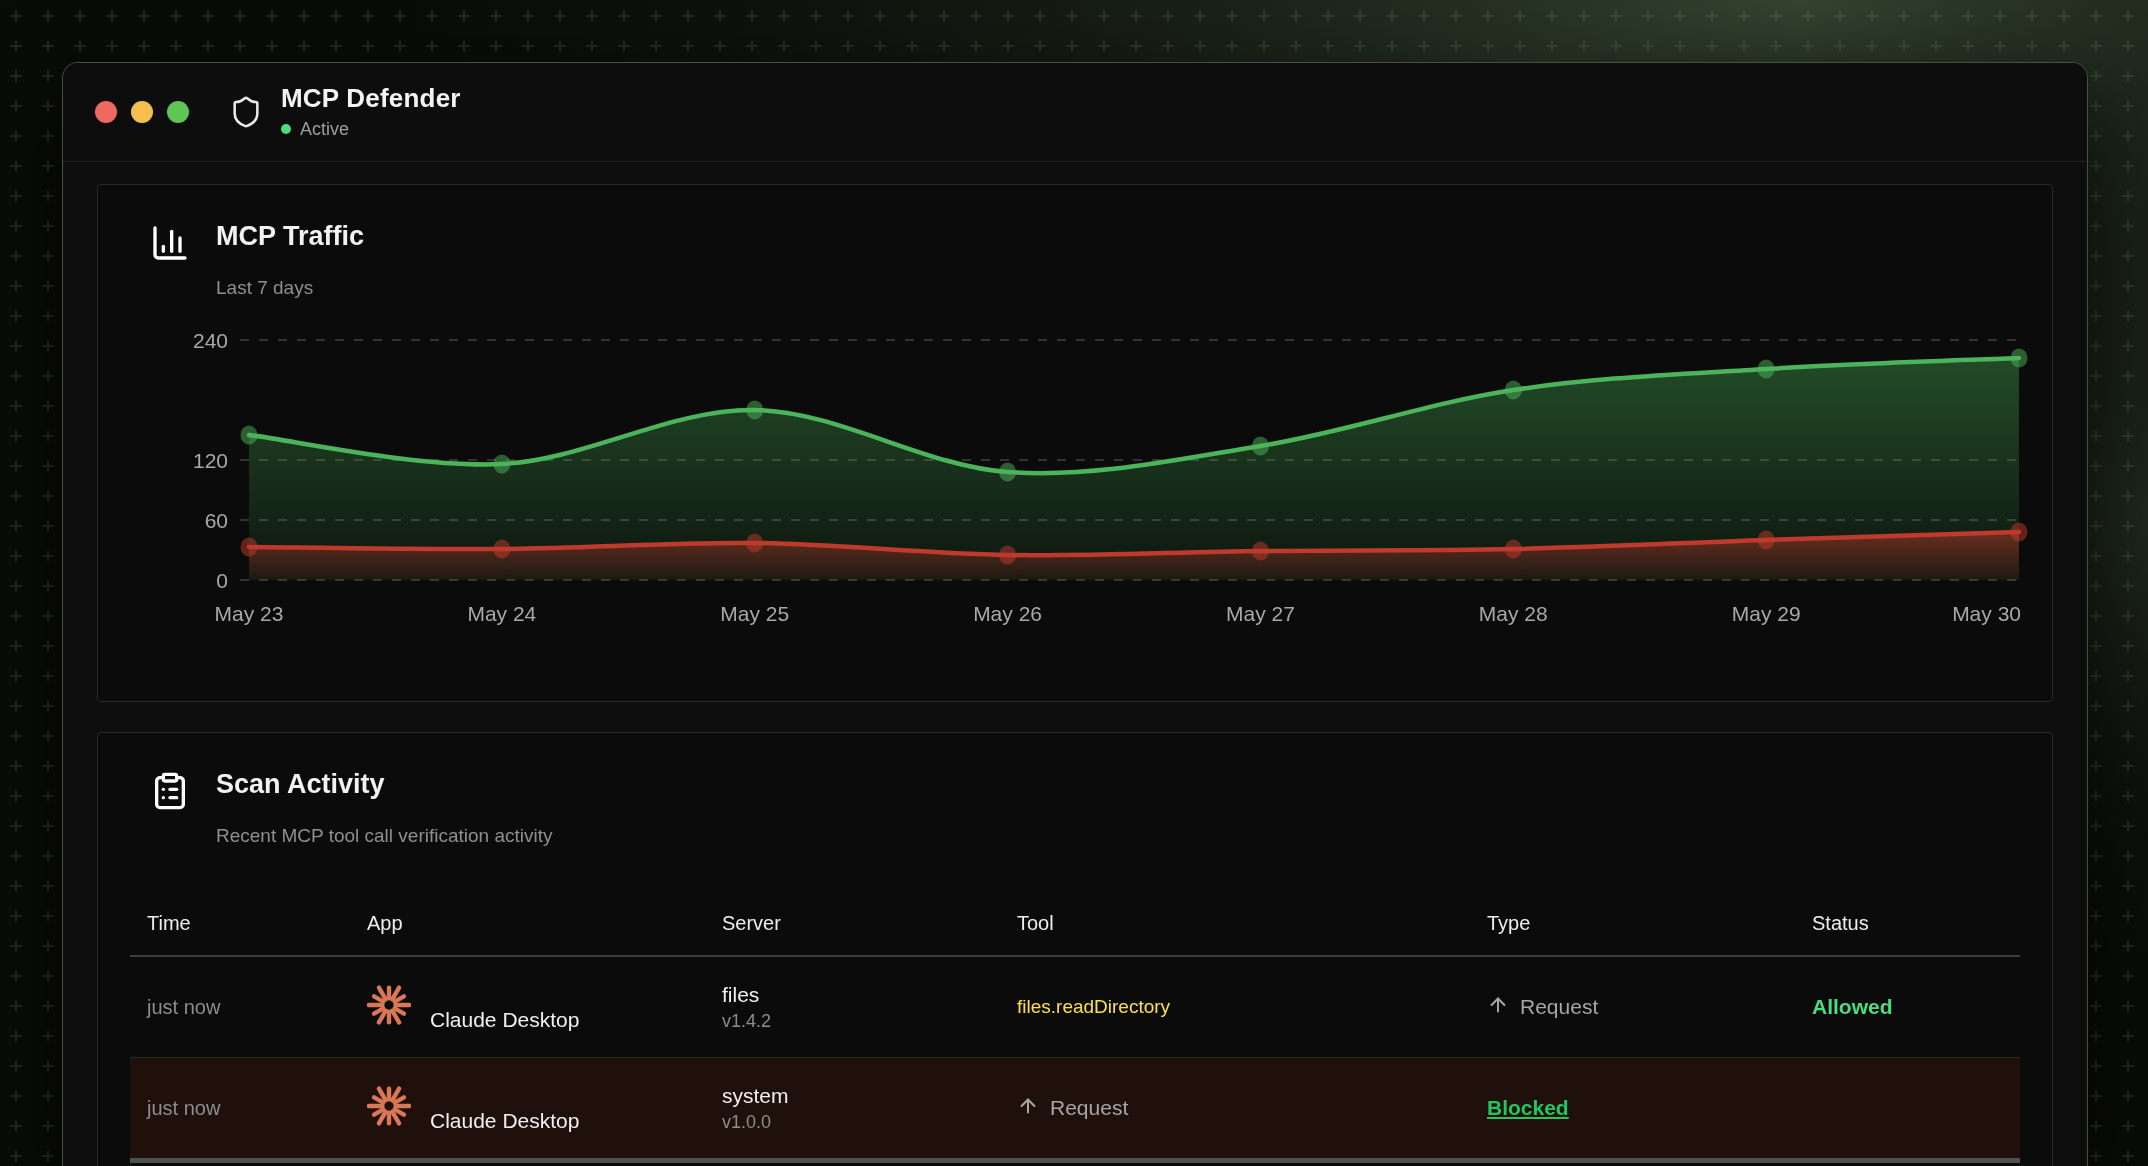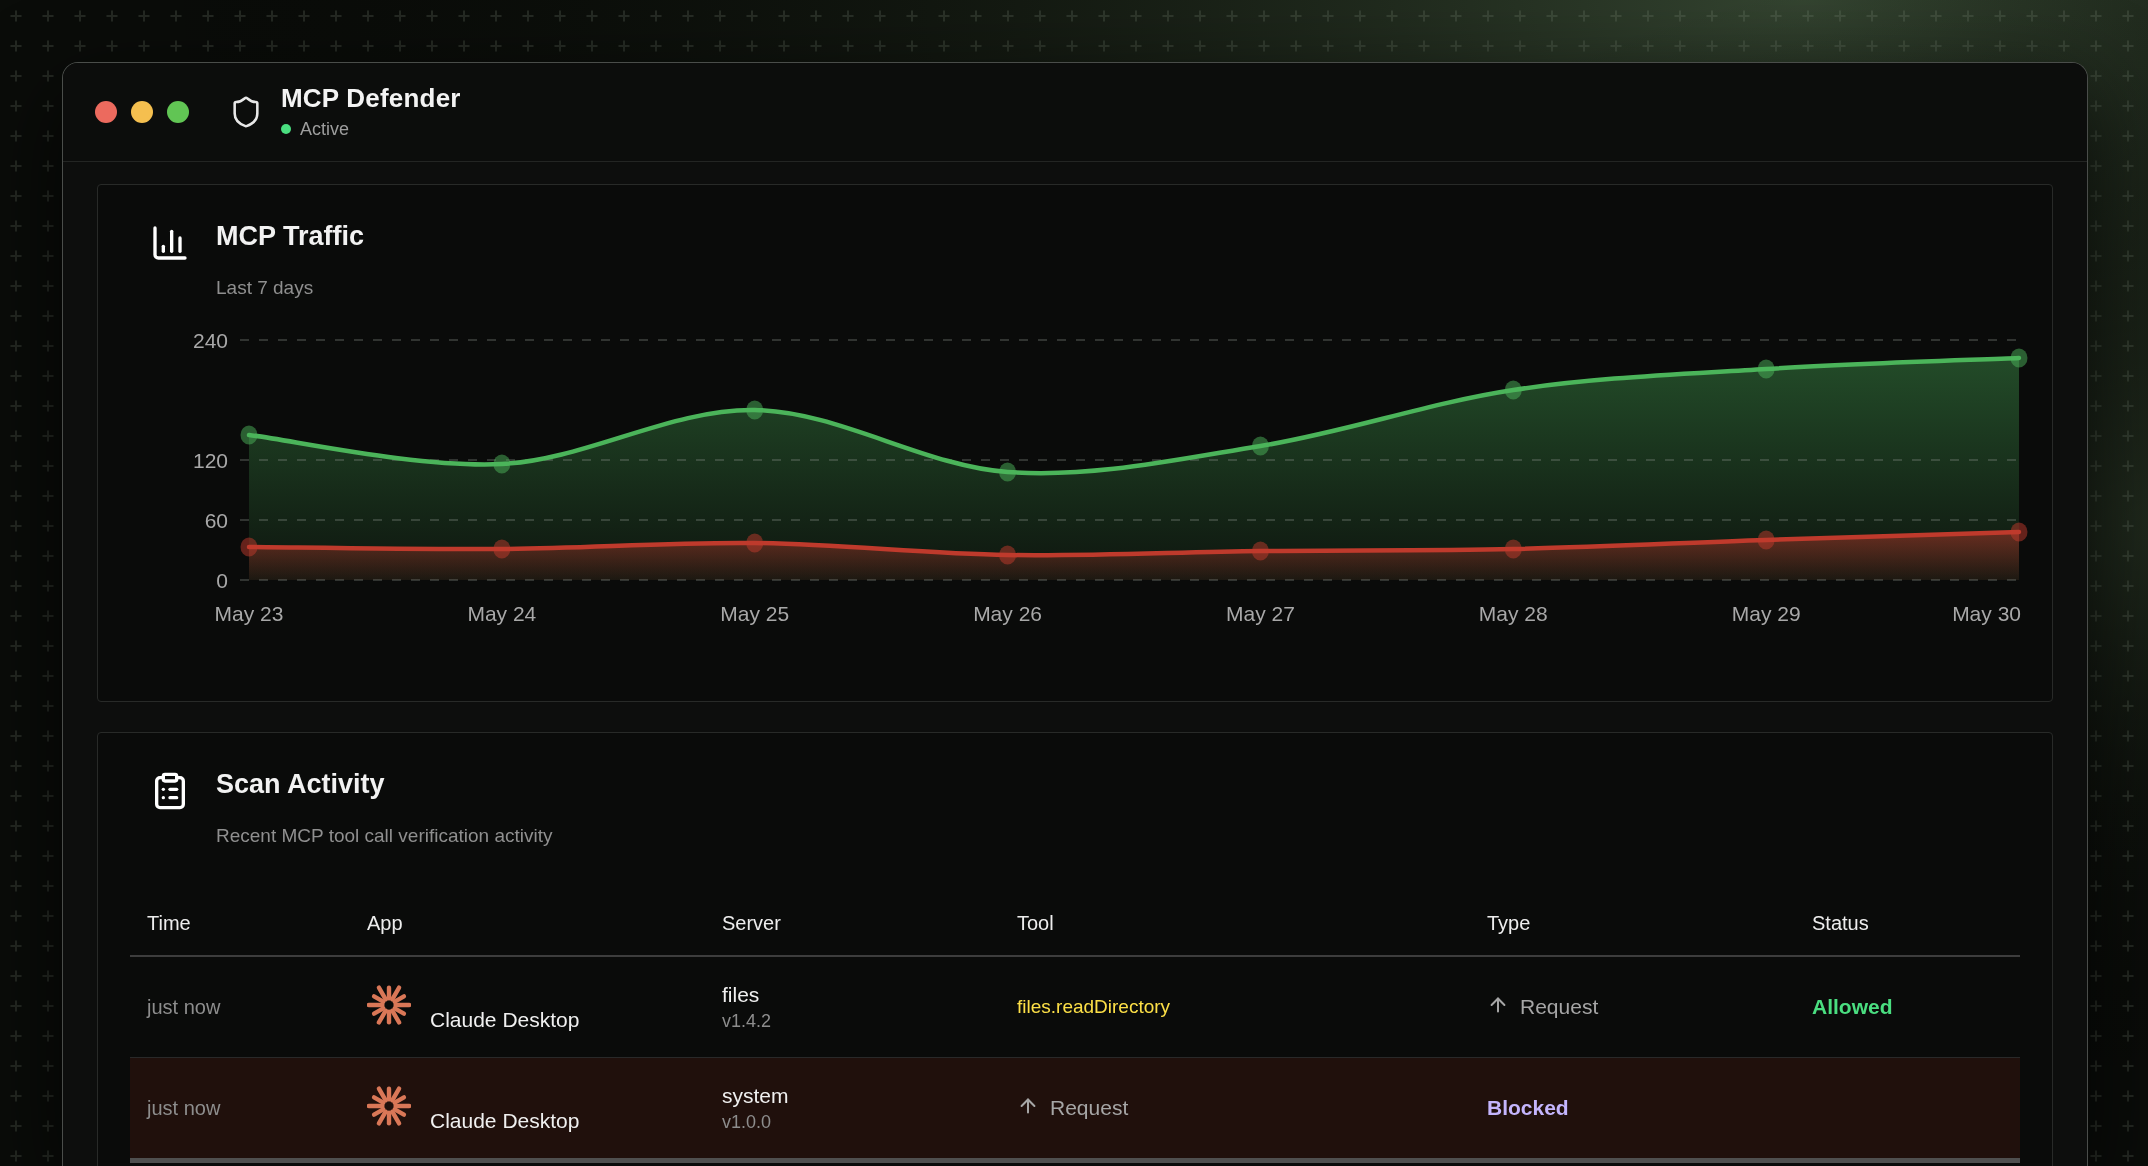--- a/index.html
+++ b/index.html
@@ -270,20 +270,20 @@
           </div>
           <div class="cell type-cell">
             <span>
               <svg width="22" height="22" viewBox="0 0 24 24" fill="none" stroke="#a6a6a6" stroke-width="2.2" stroke-linecap="round" stroke-linejoin="round">
                   <path d="M12 19V5"></path>
                   <path d="M5 12l7-7 7 7"></path>
                 </svg>
             </span>
             <span>Request</span>
           </div>
-          <div class="cell status-cell" style="color: #c4b5fd;">Blocked</div>
+          <div class="cell status-cell" style="color: #22c55e; text-decoration: underline;">Blocked</div>
         </div>
 
         <div class="strong-bar"></div>
       </div>
     </section>
   </div>
 </div>
 
 </body></html>

